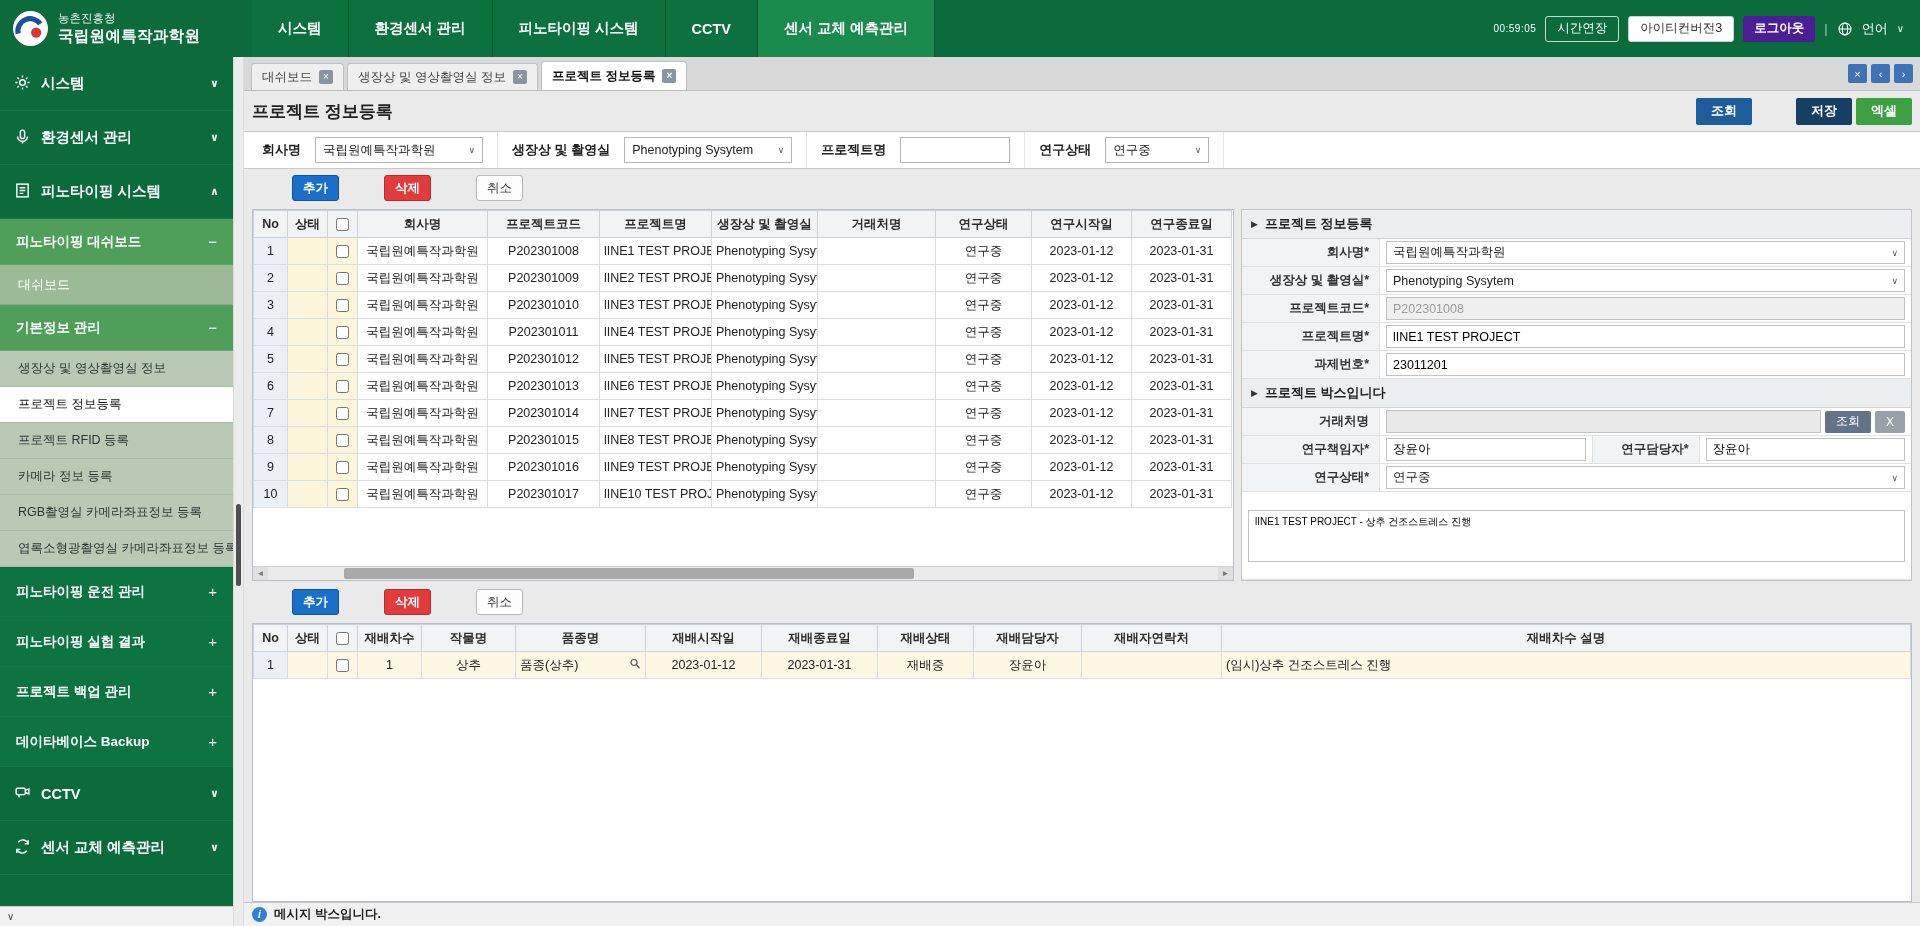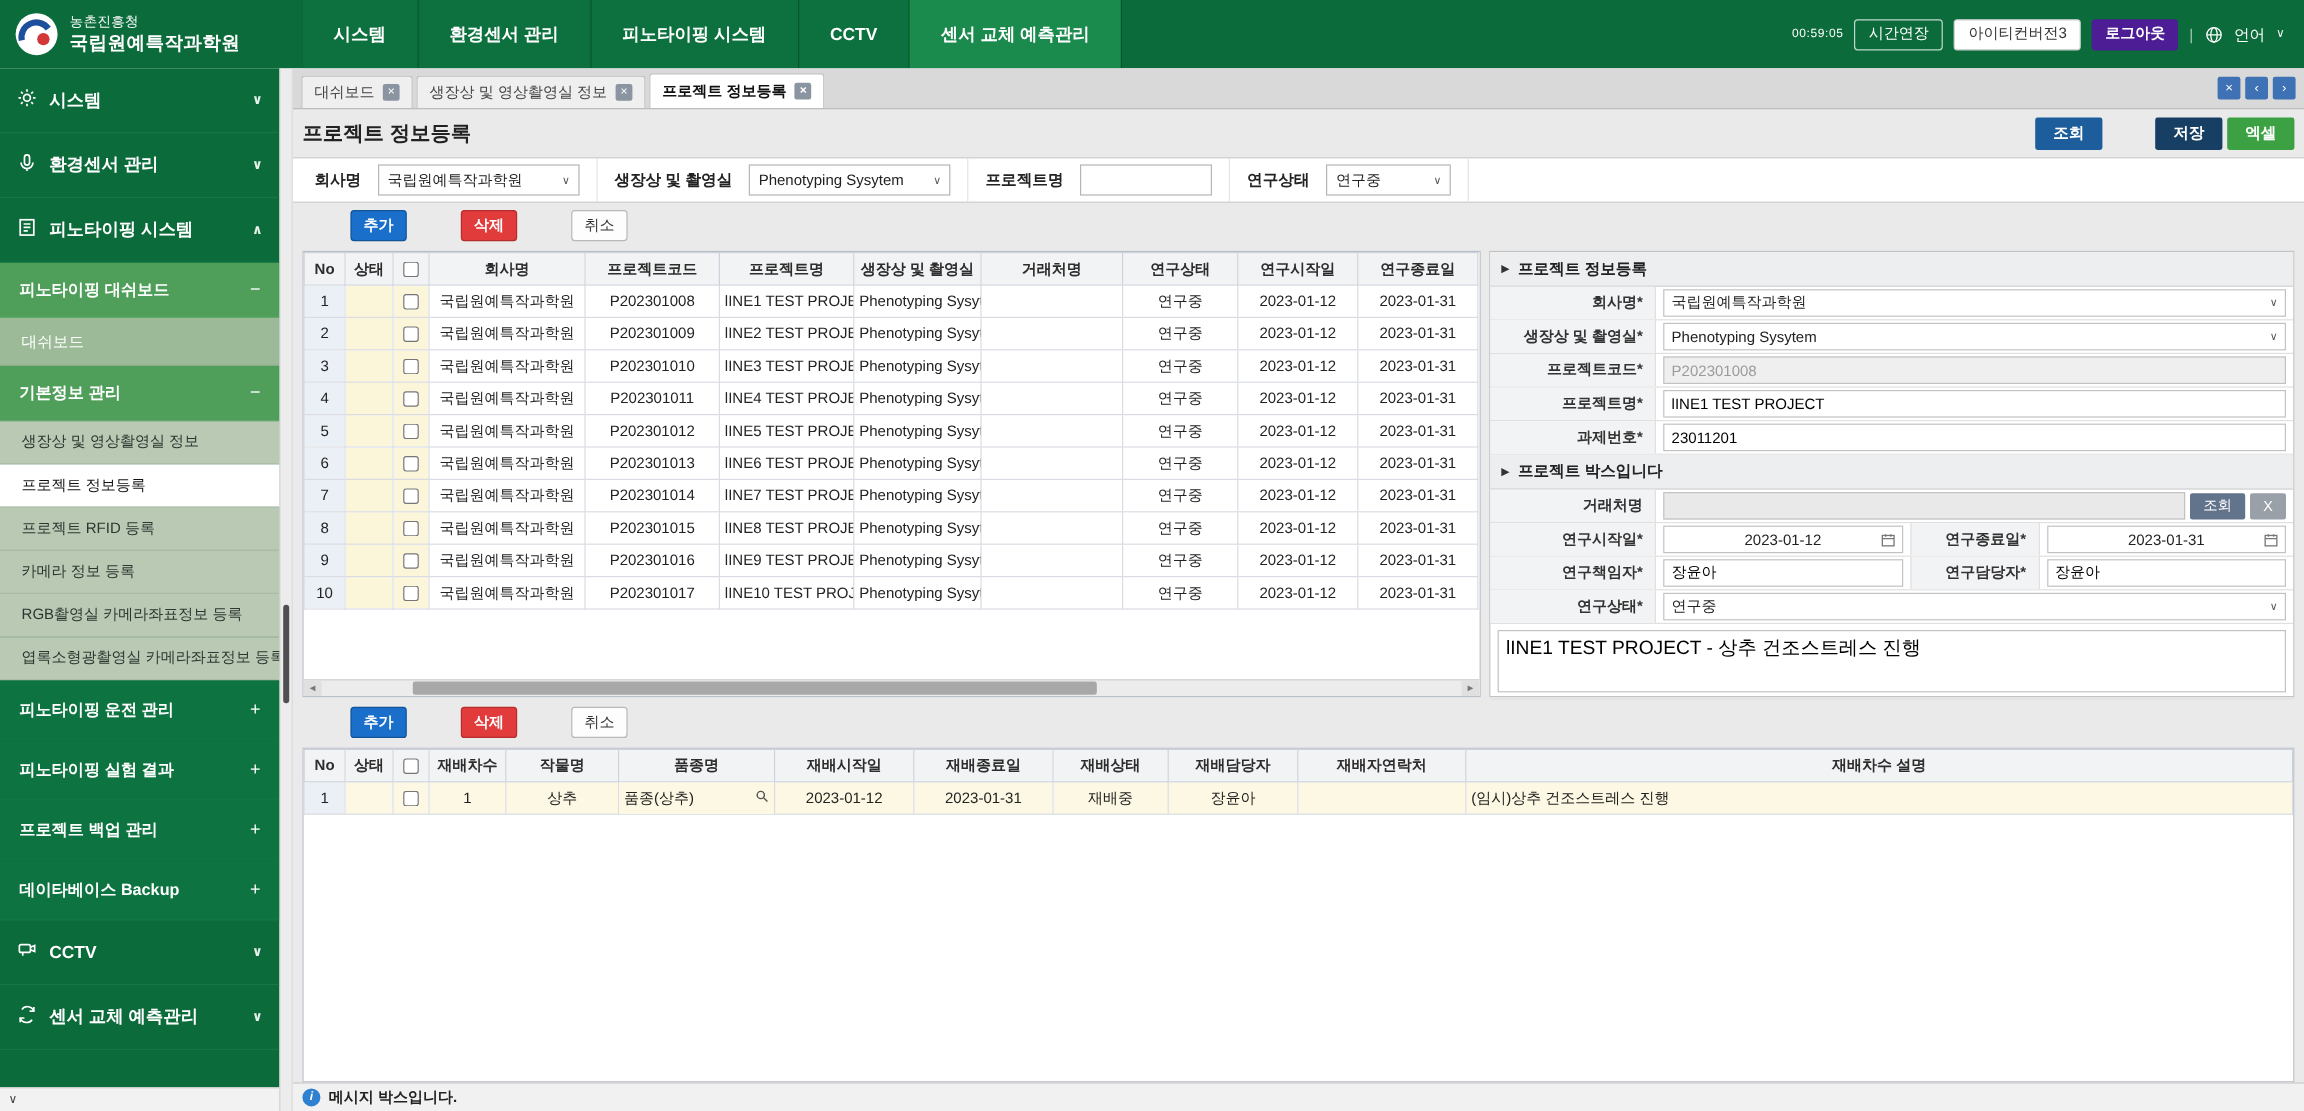--- a/index.html
+++ b/index.html
@@ -132,21 +132,21 @@
   .fsel { height:23px; border:1px solid #c2c2c2; flex:1; display:flex; align-items:center; padding:0 6px;
           gap:6px; cursor:pointer; overflow:hidden; white-space:nowrap; }
   .fsel .arr { margin-left:auto; font-size:9px; color:#555; }
   .datebox { height:23px; border:1px solid #c2c2c2; flex:1; display:flex; align-items:center;
              justify-content:center; position:relative; cursor:pointer; }
   .datebox .cal { position:absolute; right:5px; top:50%; transform:translateY(-50%); display:flex; }
   .mini-btn { height:22px; padding:0 11px; font-size:12px; color:#fff; border-radius:2px; display:flex;
               align-items:center; cursor:pointer; flex:0 0 auto; }
   .mini-btn.search { background:#62738c; }
   .mini-btn.clear { background:#9aa0a8; }
-  textarea.fdesc { flex:1; height:52px; border:1px solid #c2c2c2; font-size:16px; padding:4px 6px;
+  textarea.fdesc { flex:1; height:52px; border:1px solid #c2c2c2; font-size:10px; padding:4px 6px;
                    resize:none; font-family:inherit; margin:3px 0; }
 
   
   .statusbar { height:24px; background:#f1f1f1; border-top:1px solid #c9c9c9; display:flex;
                align-items:center; gap:7px; padding-left:8px; flex:0 0 auto; }
   .info-ic { width:15px; height:15px; border-radius:50%; background:#2f80d0; color:#fff; font-size:10px;
              font-weight:bold; font-style:italic; display:flex; align-items:center; justify-content:center; }
   .status-msg { font-size:12.5px; font-weight:bold; color:#222; }
 </style>
 </head>
@@ -573,46 +573,20 @@
 
           <div class="frow">
             <div class="flabel">거래처명</div>
             <div class="fval">
               <input class="finput client-input" readonly="" value="" style="">
               <span class="mini-btn search">조회</span>
               <span class="mini-btn clear">X</span>
             </div>
           </div>
 
-          <div class="frow">
-            <div class="flabel">연구시작일*</div>
-            <div class="fval">
-              <div class="datebox">
-                <span>2023-01-12</span>
-                <span class="cal">
-                  <svg width="13" height="13" viewBox="0 0 24 24" fill="none" stroke="#777" stroke-width="2">
-                      <rect x="3" y="5" width="18" height="16"></rect>
-                      <path d="M3 10h18M8 3v4M16 3v4"></path>
-                    </svg>
-                </span>
-              </div>
-            </div>
-            <div class="flabel second">연구종료일*</div>
-            <div class="fval">
-              <div class="datebox">
-                <span>2023-01-31</span>
-                <span class="cal">
-                  <svg width="13" height="13" viewBox="0 0 24 24" fill="none" stroke="#777" stroke-width="2">
-                      <rect x="3" y="5" width="18" height="16"></rect>
-                      <path d="M3 10h18M8 3v4M16 3v4"></path>
-                    </svg>
-                </span>
-              </div>
-            </div>
-          </div>
 
           <div class="frow">
             <div class="flabel">연구책임자*</div>
             <div class="fval">
               <input class="finput" value="장윤아" style="">
             </div>
             <div class="flabel second">연구담당자*</div>
             <div class="fval">
               <input class="finput" value="장윤아" style="">
             </div>

